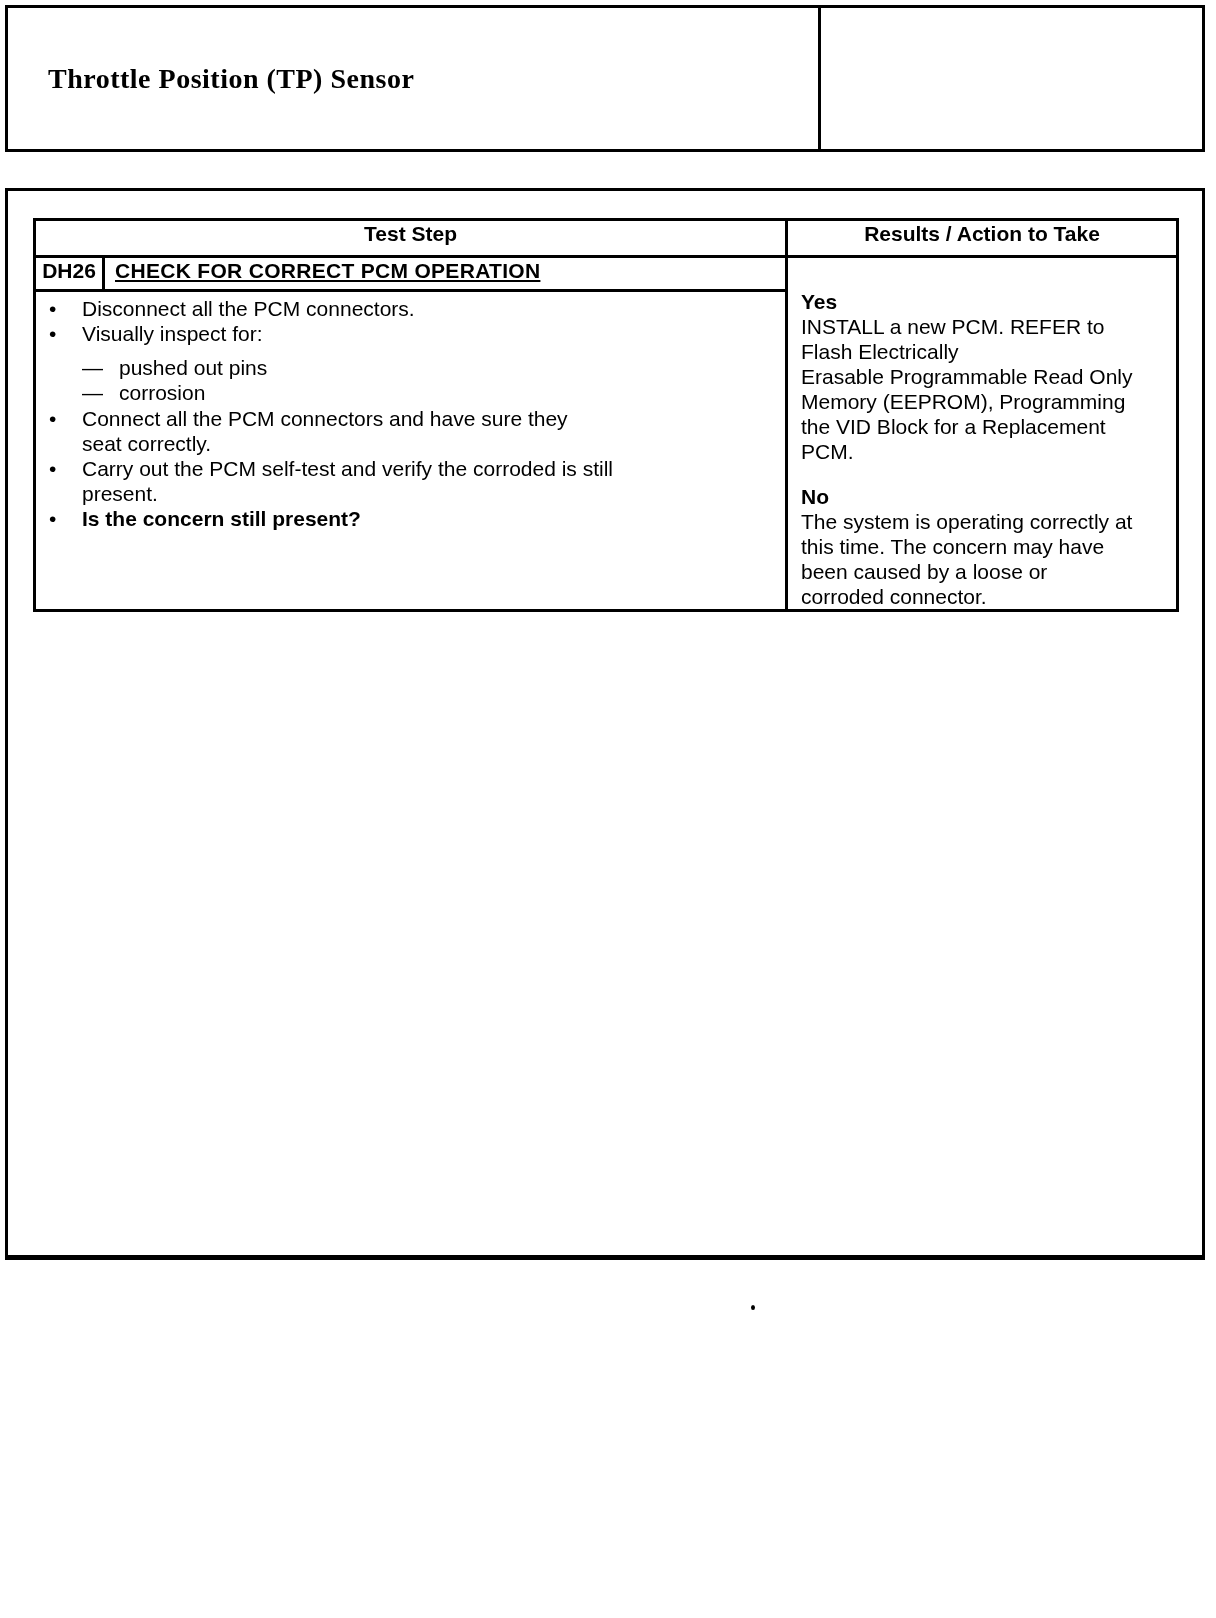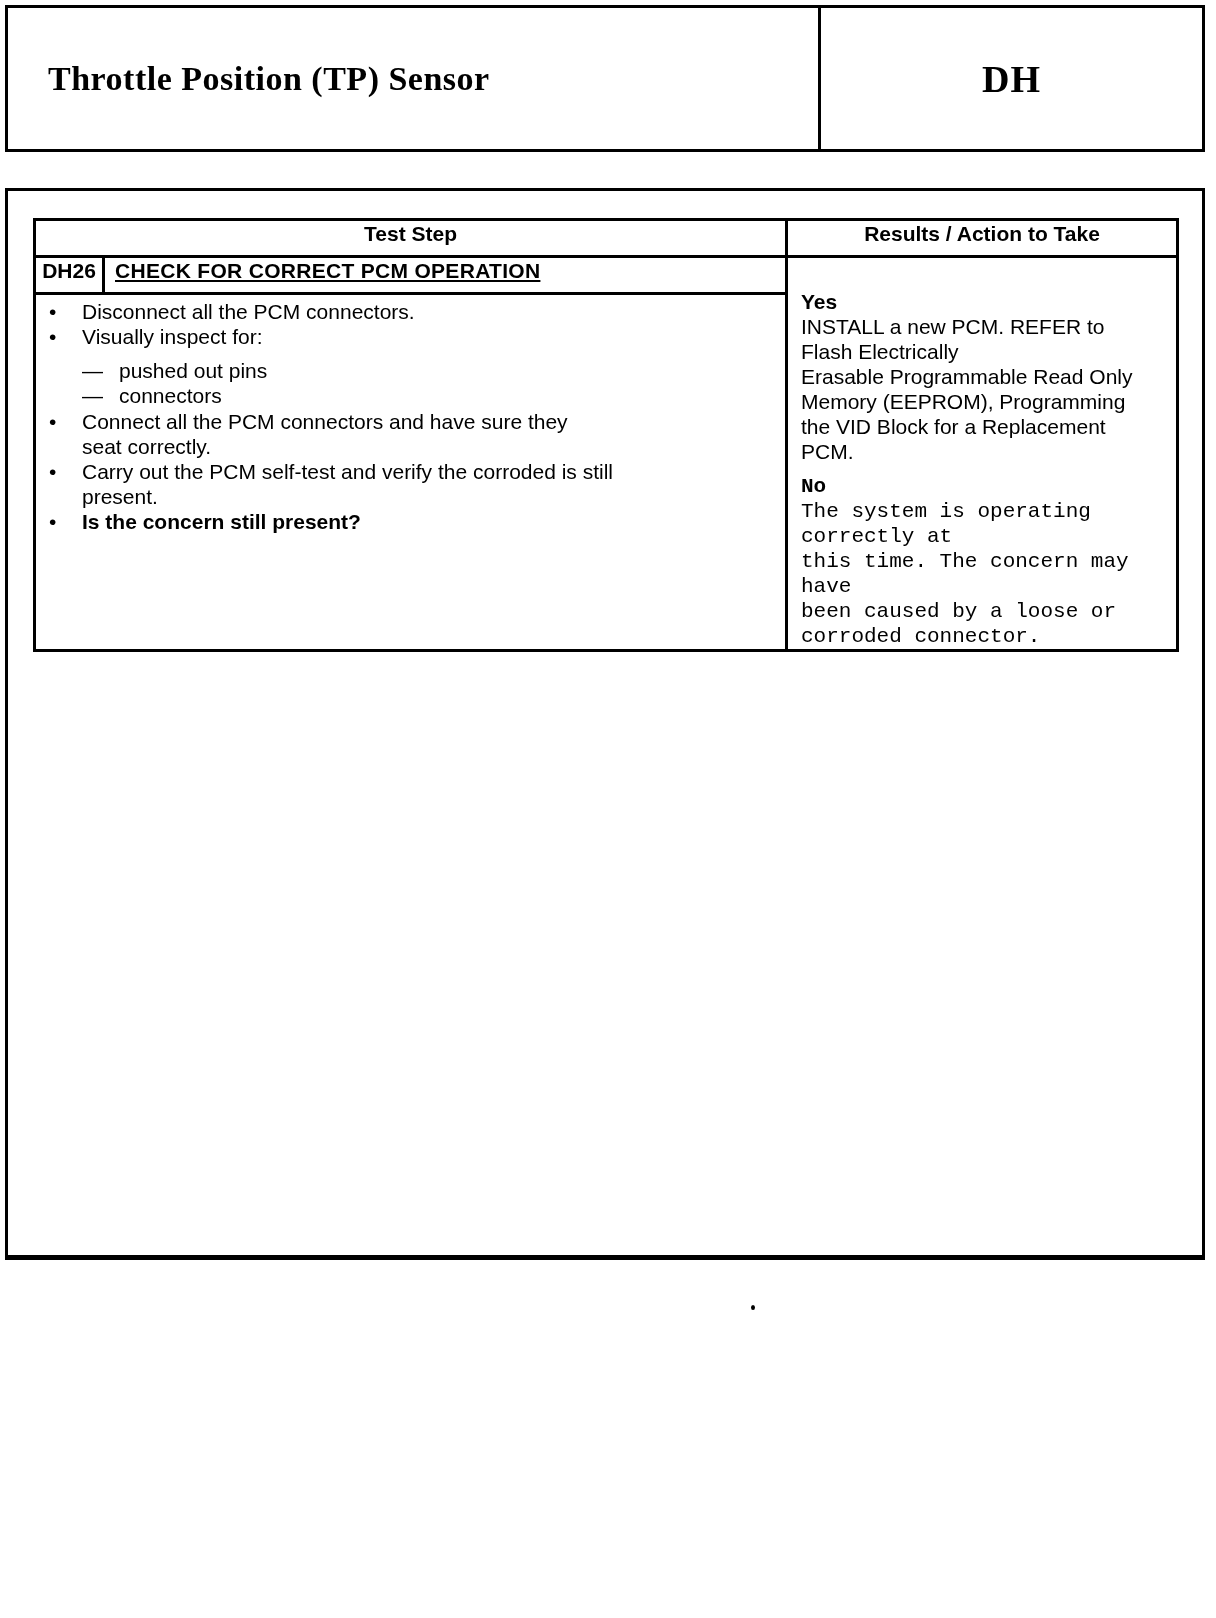--- a/index.html
+++ b/index.html
@@ -26,21 +26,21 @@
   .header-title-cell {
     width: 813px;
     border-right: 3px solid #000;
     display: flex;
     align-items: center;
     padding-left: 40px;
   }
   .page-title {
     font-family: "Liberation Serif", serif;
     font-weight: bold;
-    font-size: 34px;
+    font-size: 28px;
     letter-spacing: 0.5px;
     white-space: nowrap;
   }
   .header-code-cell {
     flex: 1;
     display: flex;
     align-items: center;
     justify-content: center;
   }
   .section-code {
@@ -115,42 +115,39 @@
   .bullet-glyph { width: 33px; flex: 0 0 33px; }
   .bullet-text { white-space: pre-line; }
   .bold-text { font-weight: bold; }
   .dash-group { margin-top: 9px; margin-bottom: 1px; }
   .dash-row { display: flex; padding-left: 46px; }
   .dash-glyph { width: 37px; flex: 0 0 37px; }
 
   
   .res-label { font-weight: bold; }
   .res-text { white-space: pre-line; }
-  .res-block-no { margin-top: 10px; font-family: Liberation Mono, monospace; }
+  .res-block-no { margin-top: 20px; }
 
   
   .speck {
     position: absolute;
     left: 743px;
     top: 1114px;
     width: 4px;
     height: 5px;
     background: #000;
     border-radius: 50%;
   }
 </style>
 </head>
 <body>
 
 <div class="header-box">
   <div class="header-title-cell">
     <span class="page-title">Throttle Position (TP) Sensor</span>
-  </div>
-  <div class="header-code-cell">
-    <span class="section-code">DH</span>
   </div>
 </div>
 
 <div class="content-box">
 
   <table class="diag-table">
     <colgroup>
       <col style="width:69px">
       <col style="width:683px">
       <col style="width:391px">
@@ -195,21 +192,21 @@
           <span class="bullet-text">Visually inspect for:</span>
         </div>
 
         <div class="dash-group">
           <div class="dash-row">
             <span class="dash-glyph">—</span>
             <span class="bullet-text">pushed out pins</span>
           </div>
           <div class="dash-row">
             <span class="dash-glyph">—</span>
-            <span class="bullet-text">connectors</span>
+            <span class="bullet-text">corrosion</span>
           </div>
         </div>
 
         <div class="bullet-row">
           <span class="bullet-glyph">•</span>
           <span class="bullet-text">Connect all the PCM connectors and have sure they
 seat correctly.</span>
         </div>
 
         <div class="bullet-row">

